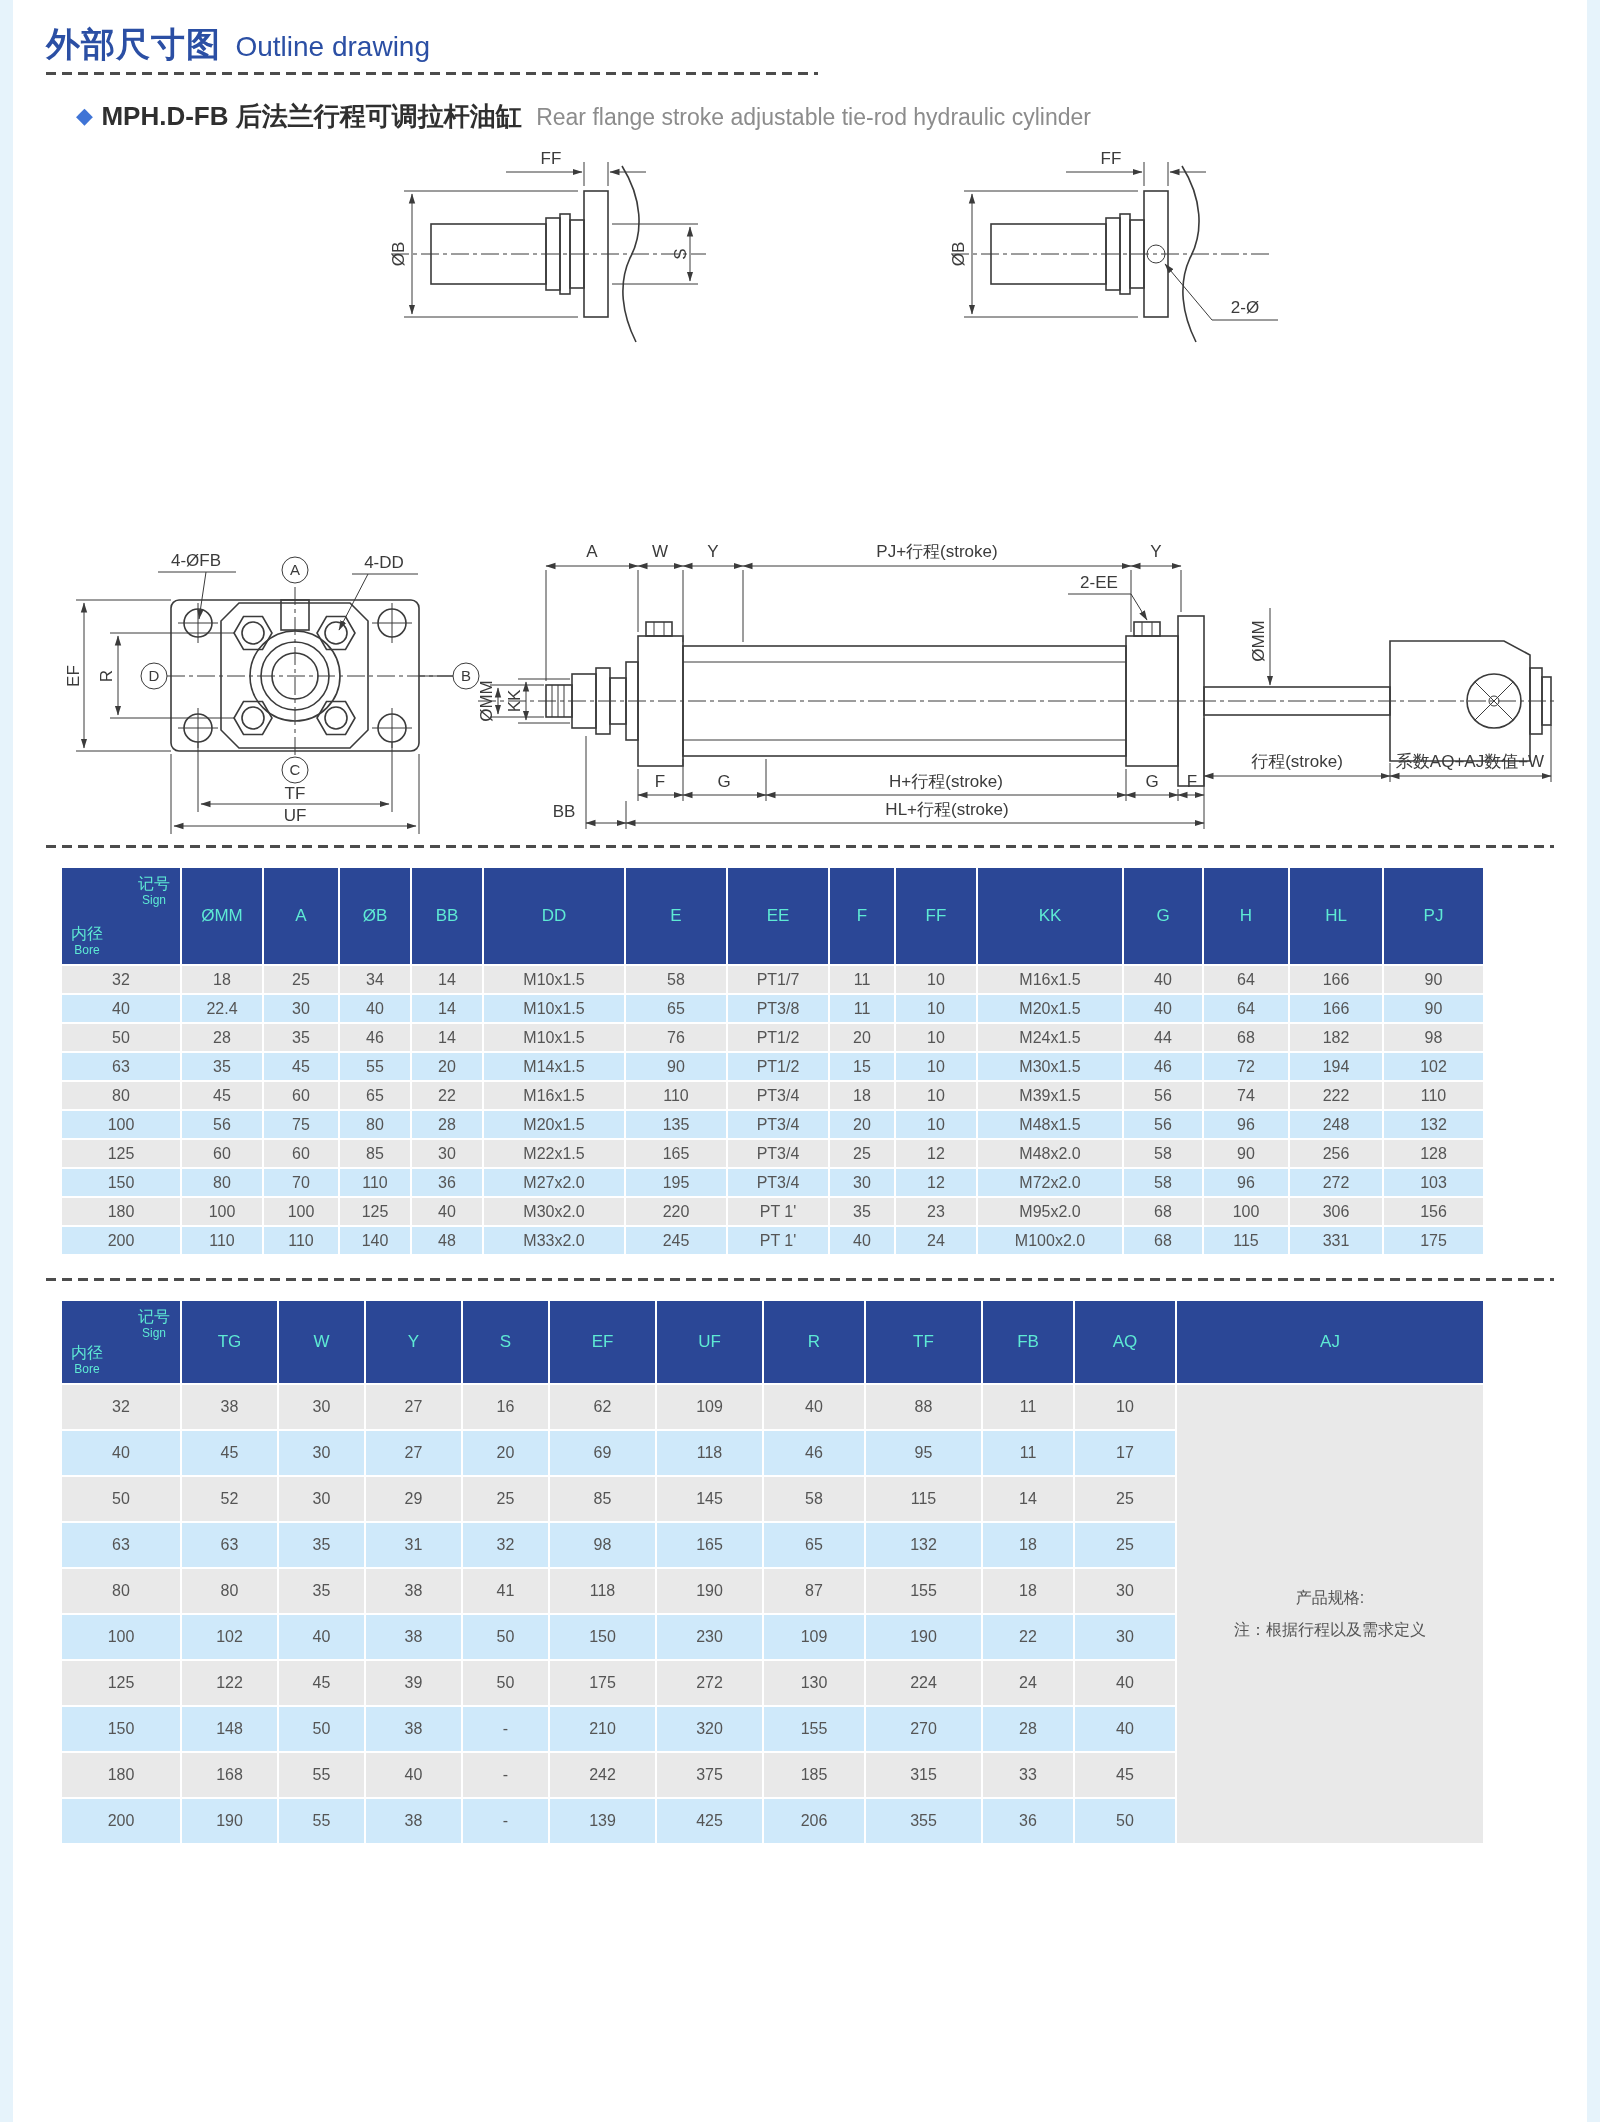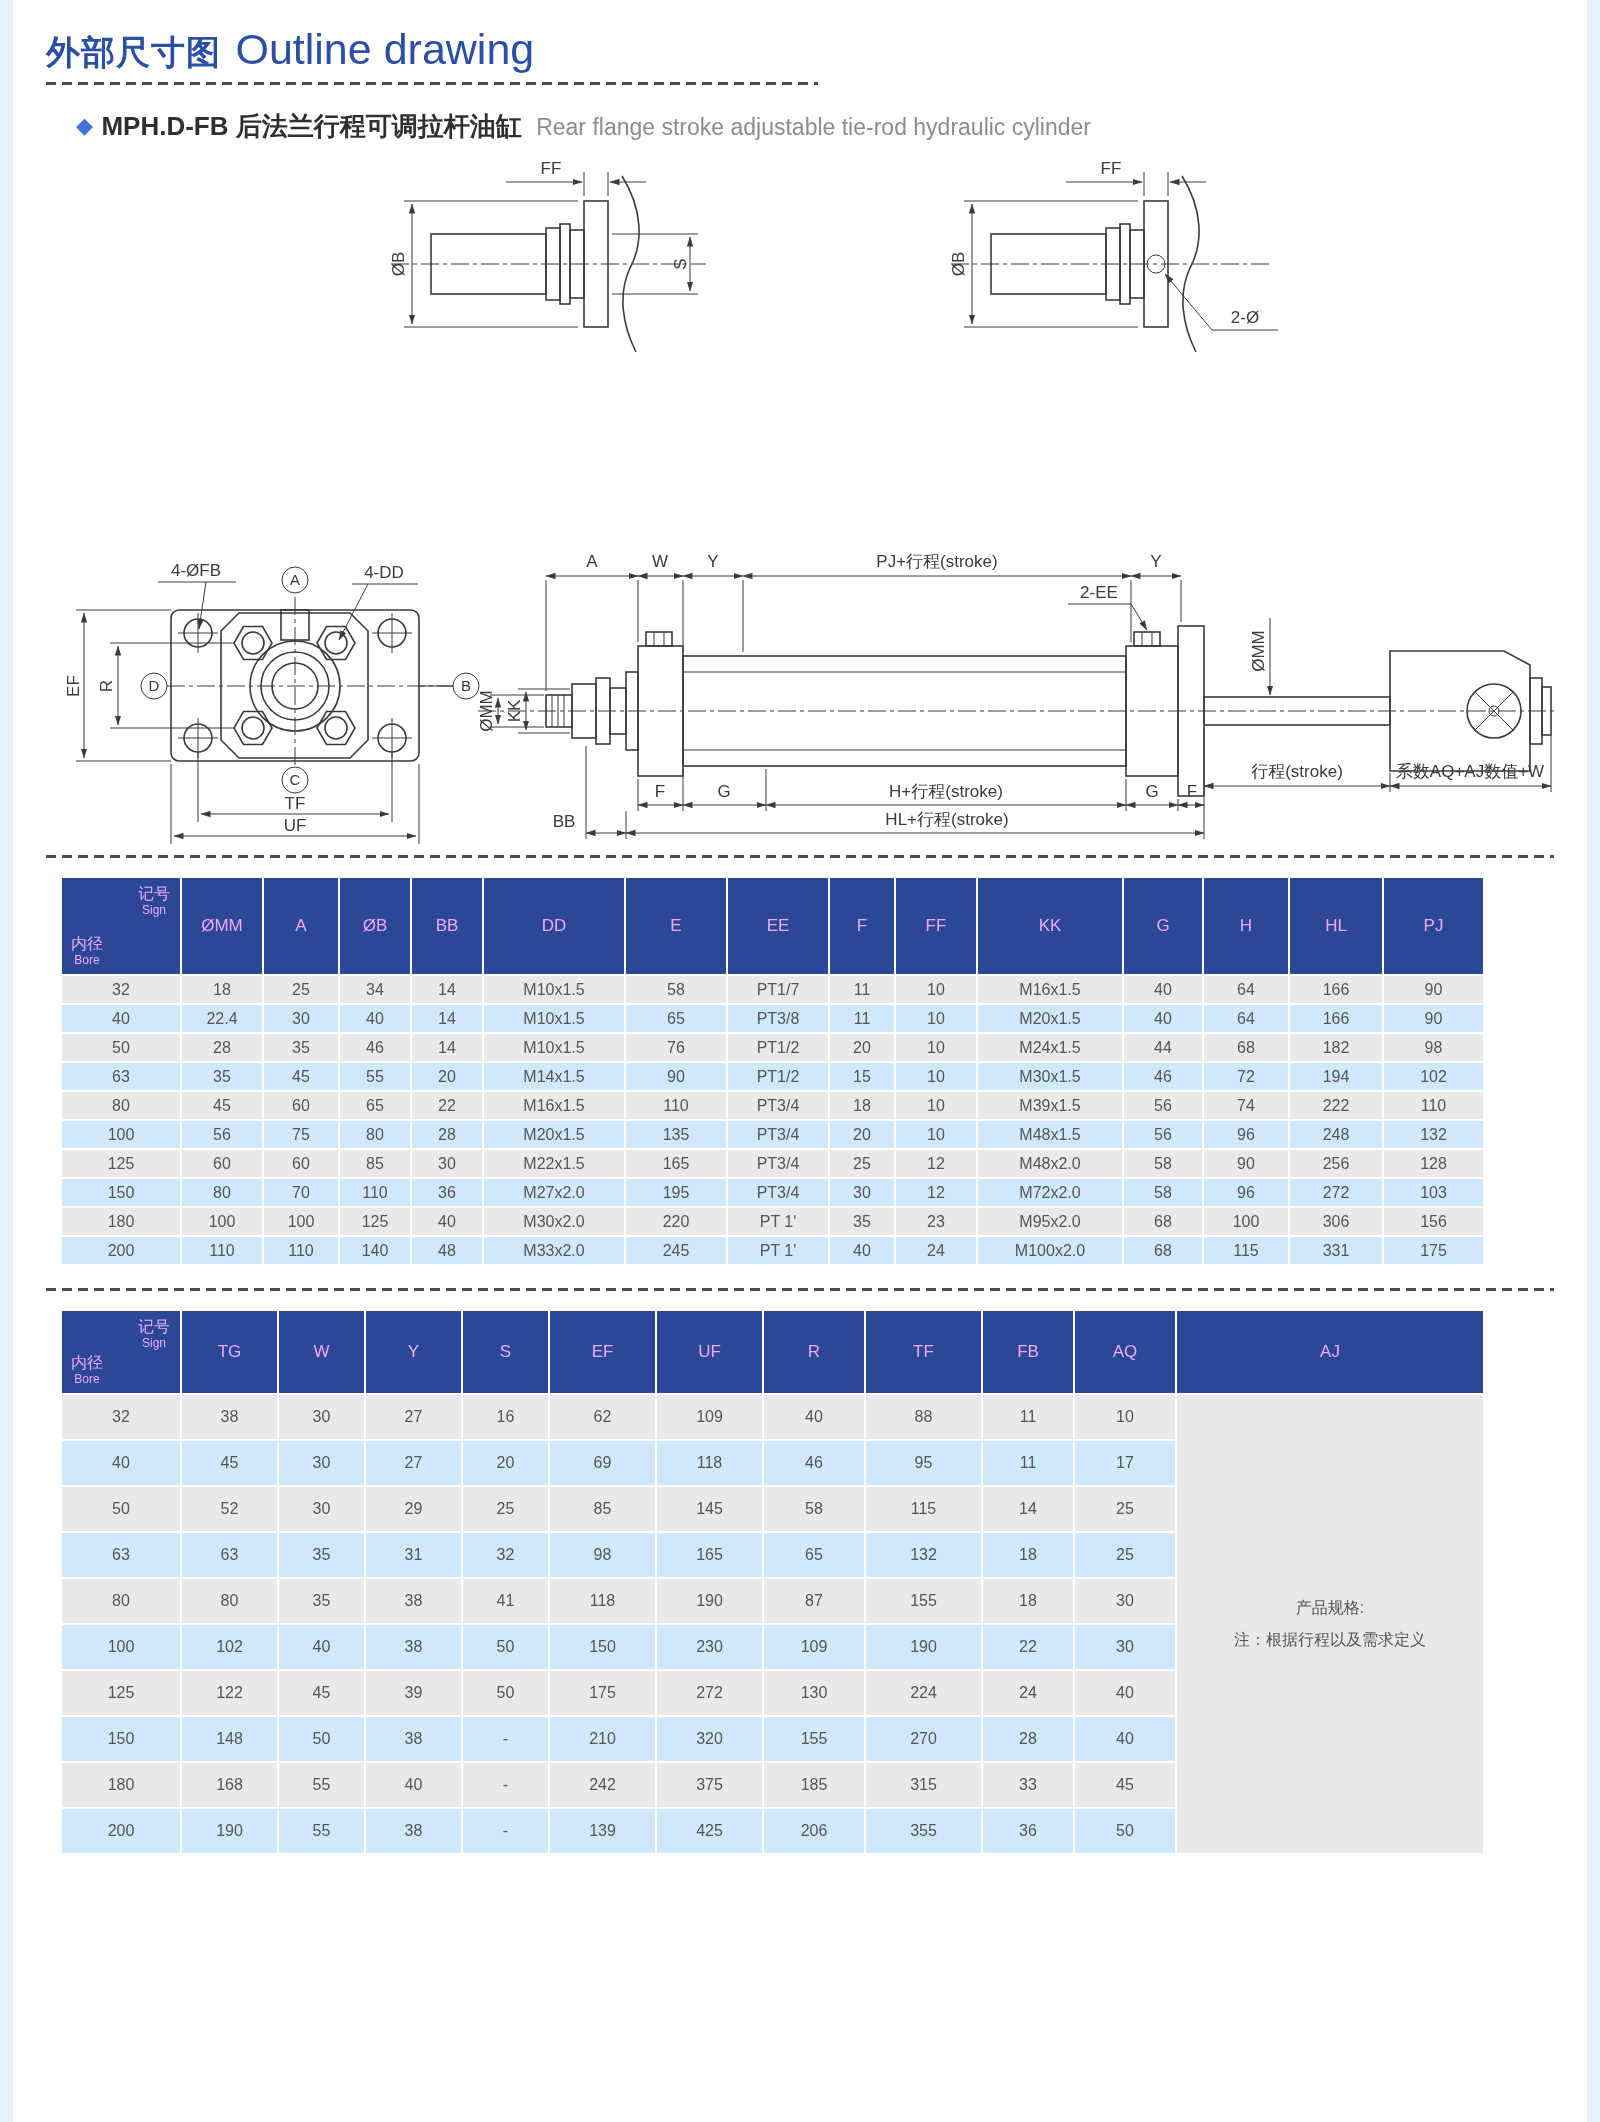--- a/index.html
+++ b/index.html
@@ -7,21 +7,21 @@
     width:1600px;height:2122px;position:relative;background:#ffffff;
     font-family:"Liberation Sans","DejaVu Sans",sans-serif;color:#3b3b3b;overflow:hidden;
   }
   .edge{position:absolute;top:0;bottom:0;width:13px;background:#e6f3fb;}
   .edge.left{left:0;} .edge.right{right:0;}
   .content{margin:0 46px;padding-top:26px;position:relative;}
 
   
   .sec{line-height:1.1;}
   .sec-zh{font-size:34px;font-weight:bold;color:#2b4fa4;letter-spacing:1px;}
-  .sec-en{font-size:43px;color:#2b4fa4;margin-left:10px;}
+  .sec-en{font-size:28px;color:#2b4fa4;margin-left:10px;}
   .dash{height:3px;margin-top:9px;background:repeating-linear-gradient(90deg,#4c4c4c 0 10px,transparent 10px 16px);}
   .dash.short{width:772px;}
   .dash.full{width:100%;}
 
   .product-line{margin-top:24px;white-space:nowrap;margin-left:30px;}
   .diamond{color:#3f74d6;font-size:22px;vertical-align:2px;}
   .model{font-size:26px;color:#2f2f2f;font-weight:600;margin-left:4px;}
   .desc-en{font-size:23px;color:#8c8c8c;margin-left:10px;font-weight:400;}
 
   
@@ -31,21 +31,21 @@
   .cl{stroke-dasharray:18 4 4 4;}
   .dim{fill:none;stroke:#3b3b3b;stroke-width:1;}
   svg text{font-family:"Liberation Sans","DejaVu Sans",sans-serif;font-size:17px;fill:#3b3b3b;}
   svg text.small{font-size:15px;}
   .drawing-wrap{margin-top:2px;}
 
   .spec-sec{margin-top:58px;}
 
   
   table.spec{border-collapse:collapse;table-layout:fixed;width:1425px;margin-left:14px;margin-top:18px;}
-  table.spec th{background:#2b4796;color:#f0abfc;font-weight:normal;font-size:17px;border:2px solid #fff;padding:0;}
+  table.spec th{background:#2b4796;color:#5eead4;font-weight:normal;font-size:17px;border:2px solid #fff;padding:0;}
   table.spec td{font-size:16px;color:#555;text-align:center;border:2px solid #fff;padding:0;}
   .t1 td{height:27px;}
   .t2 td{height:44px;}
   .t1 thead th{height:96px;}
   .t2 thead th{height:82px;}
   .t1 tbody tr:nth-child(odd) td{background:#e9e9e9;}
   .t1 tbody tr:nth-child(even) td{background:#cfe9fa;}
   .t2 tbody tr:nth-child(odd) td{background:#e9e9e9;}
   .t2 tbody tr:nth-child(even) td{background:#cfe9fa;}
   td.aj-cell{background:#e9e9e9 !important;font-size:17px;color:#555;line-height:2.0;}

